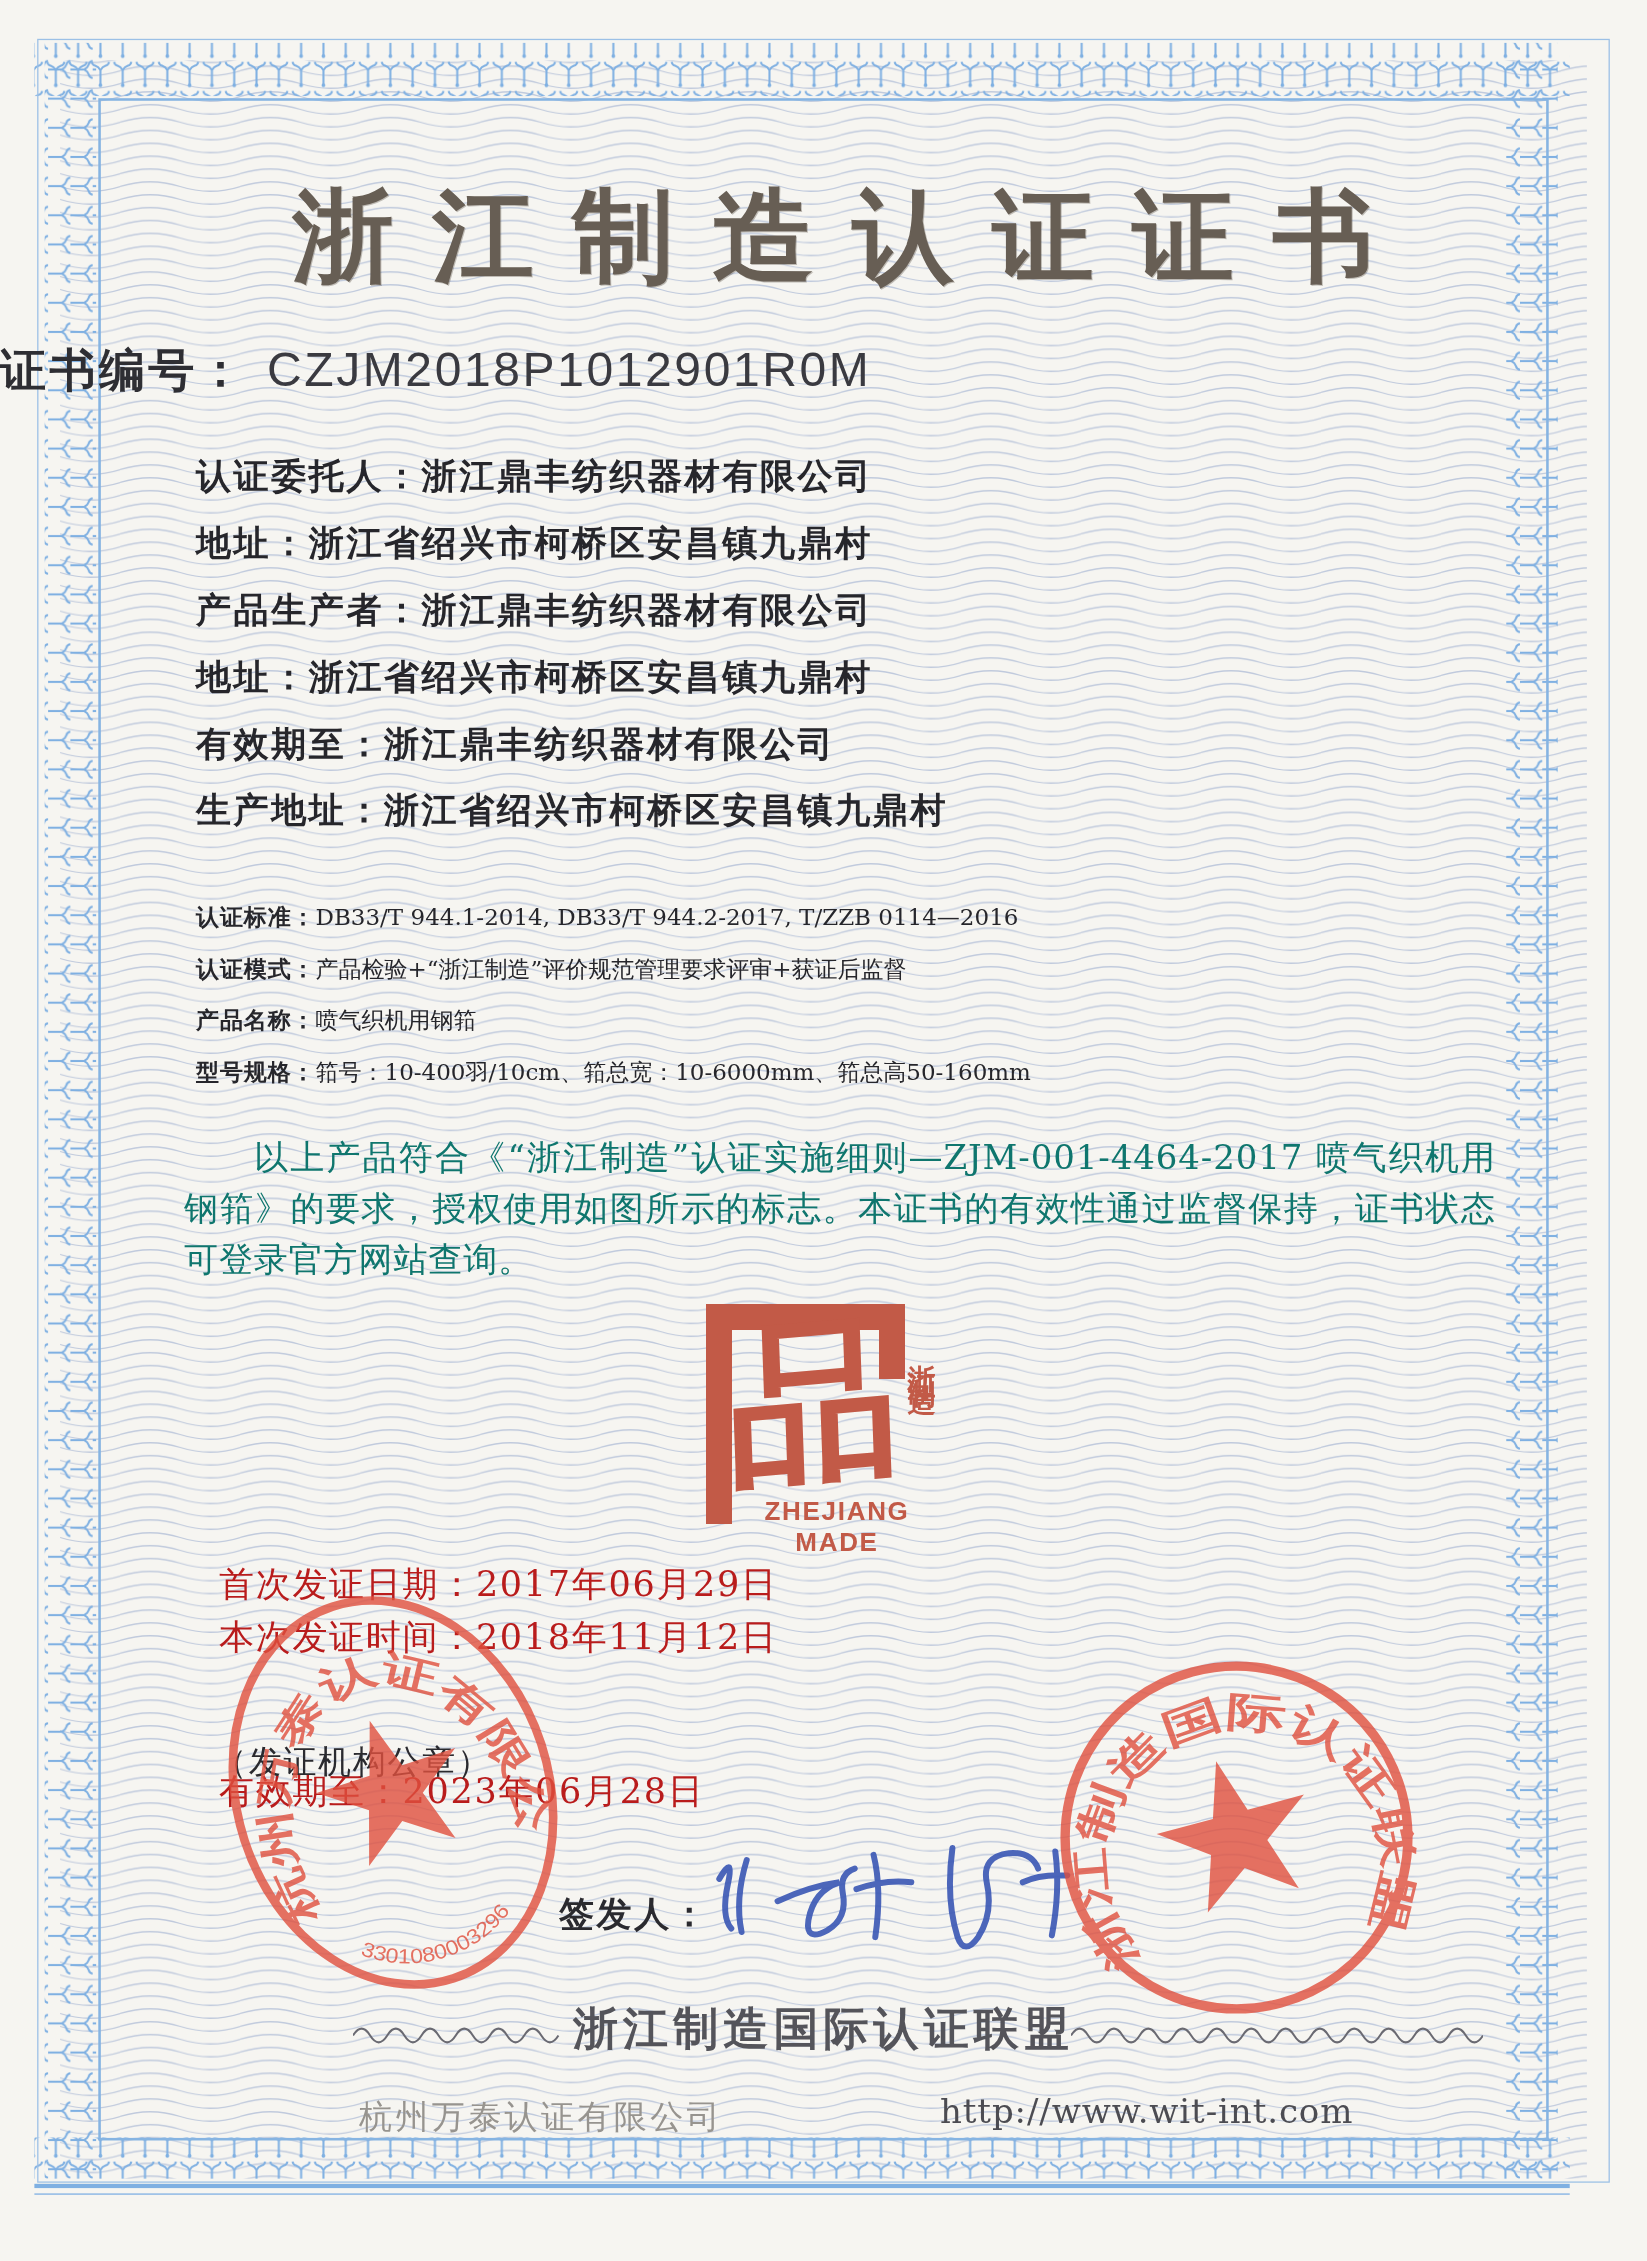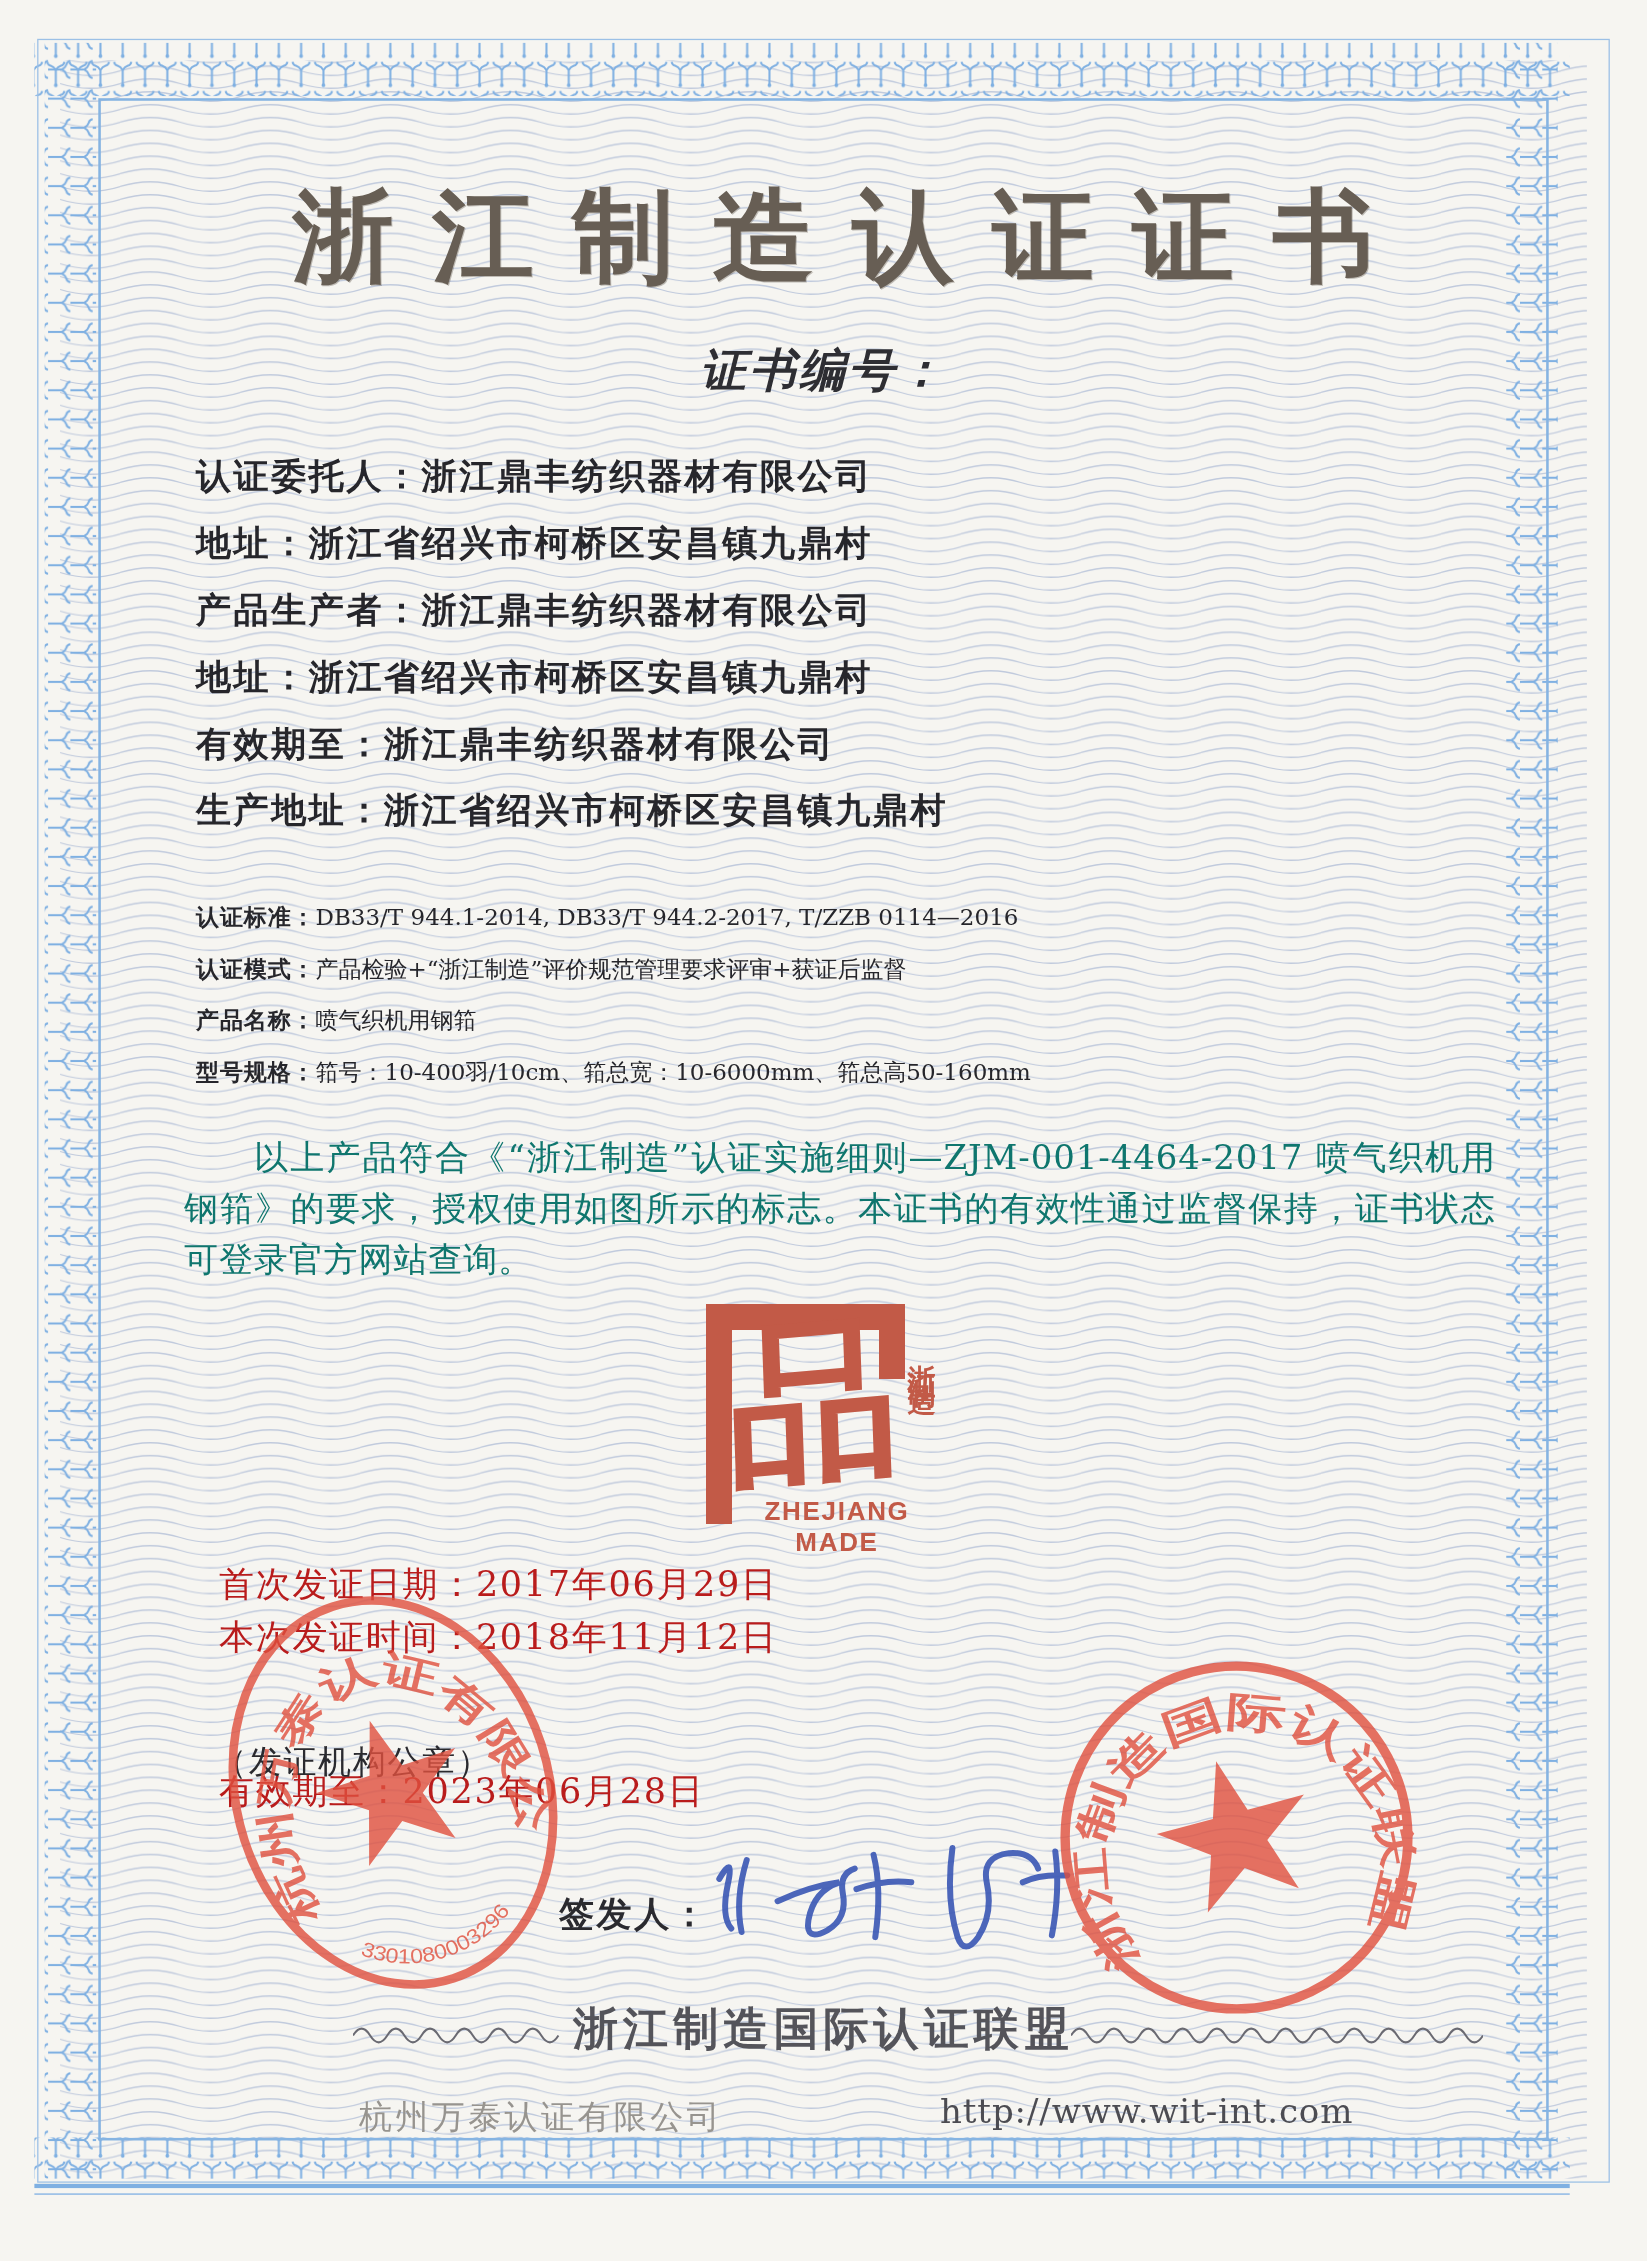--- a/index.html
+++ b/index.html
@@ -15,21 +15,21 @@
   .title{
     position:absolute;top:170px;left:0;width:100%;
     text-align:center;font-family:"DejaVu Serif","Liberation Serif",serif;
     font-size:101px;font-weight:bold;color:#675e54;
     letter-spacing:39px;padding-left:58px;box-sizing:border-box;
     text-shadow:0.9px 0.9px 0 rgba(90,80,70,.35);
   }
   
   .certline{
     position:absolute;top:340px;left:0;width:100%;
-    display:flex;justify-content:center;align-items:baseline;gap:20px;font-style:italic;
+    display:flex;justify-content:flex-start;align-items:baseline;gap:20px;
   }
   .certline .lab{font-size:46px;font-weight:bold;color:#2e2e33;letter-spacing:3.4px;}
   .certline .val{font-family:"Liberation Sans",sans-serif;font-size:48px;color:#3a3a40;letter-spacing:2.6px;}
   
   .party{position:absolute;left:196px;white-space:nowrap;font-weight:bold;
          font-size:35px;color:#26262b;letter-spacing:2.6px;}
   
   .detail{position:absolute;left:196px;white-space:nowrap;
           font-family:"DejaVu Serif","Liberation Serif",serif;
           font-size:23px;color:#26262b;}
@@ -108,20 +108,21 @@
     <rect x="116" y="116" width="1688" height="2378" fill="none" stroke="#86b4e2" stroke-width="3"></rect>
     <rect x="44" y="46" width="1832" height="2498" fill="none" stroke="#9cc0e6" stroke-width="1.5"></rect>
     <rect x="40" y="2546" width="1790" height="5" fill="#7fb0e2"></rect>
     <rect x="40" y="2557" width="1790" height="2" fill="#9cc0e6"></rect>
   </svg>
 
   <div class="title">浙江制造认证证书</div>
 
   <div class="certline">
     <span class="lab">证书编号：</span>
+    <span class="val">CZJM2018P1012901R0M</span>
   </div>
 
   <div class="party" style="top:453px;">
     <span>认证委托人：</span><span>浙江鼎丰纺织器材有限公司</span>
   </div>
   <div class="party" style="top:520px;">
     <span>地址：</span><span>浙江省绍兴市柯桥区安昌镇九鼎村</span>
   </div>
   <div class="party" style="top:587px;">
     <span>产品生产者：</span><span>浙江鼎丰纺织器材有限公司</span>

